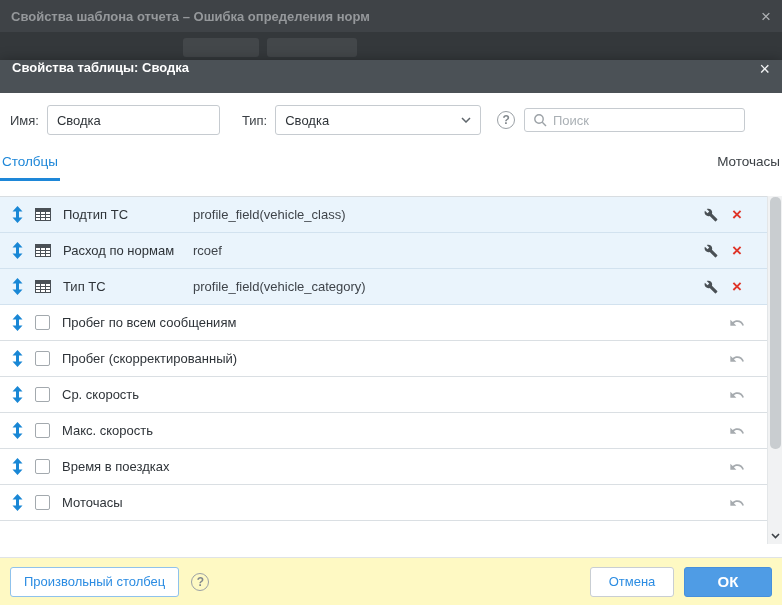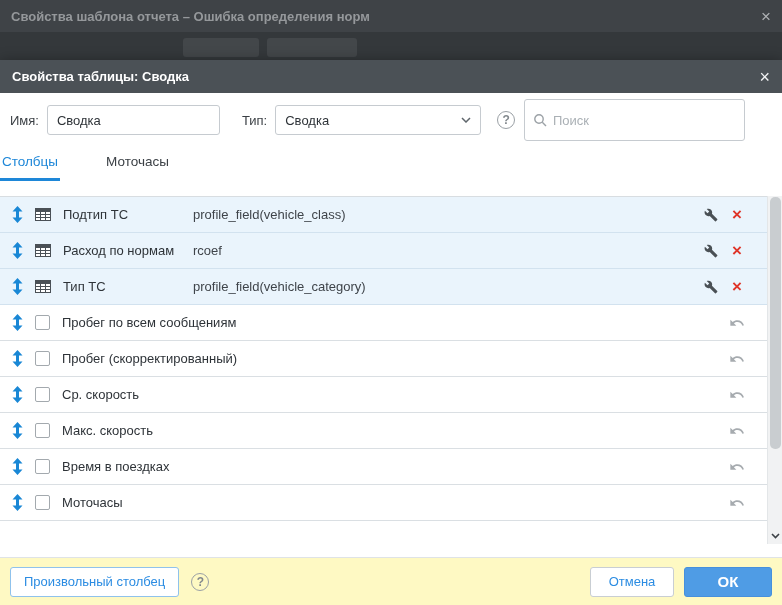--- a/index.html
+++ b/index.html
@@ -13,45 +13,45 @@
     display:flex;align-items:center;padding:0 11px}
   .backdrop-bar .bt{color:#95989b;font-size:13px;font-weight:bold;flex:1;white-space:nowrap;overflow:hidden}
   .backdrop-bar .bx{color:#aeb1b4;font-size:17px;line-height:1;cursor:pointer}
   .ghost{position:absolute;background:#43474a;border-radius:3px}
   .ghost1{left:183px;top:38px;width:76px;height:19px}
   .ghost2{left:267px;top:38px;width:90px;height:19px}
 
   
   .modal{position:absolute;top:60px;left:0;width:782px;bottom:0;background:#fff;
     box-shadow:0 3px 14px rgba(0,0,0,.45)}
-  .modal-header{height:33px;background:#4b5156;display:flex;align-items:center;padding:0 12px}
+  .modal-header{height:33px;background:#4b5156;display:flex;align-items:flex-start;padding:0 12px}
   .modal-header .mt{color:#fff;font-size:13px;font-weight:bold;flex:1}
   .modal-header .mx{color:#f2f3f4;font-size:18px;line-height:1;cursor:pointer}
 
   
   .toolbar{position:absolute;top:45px;left:0;right:0;height:30px;display:flex;align-items:center;
     padding:0 37px 0 10px}
   .fld-label{font-size:13px;color:#3a3f44;margin-right:8px;white-space:nowrap}
   .fld-label.type{margin-left:22px}
   .inp{height:30px;border:1px solid #c6cbd0;border-radius:3px;font-family:"Liberation Sans",sans-serif;
     font-size:13px;color:#2e3338;padding:0 9px;width:173px;outline:none}
   .select{height:30px;width:206px;border:1px solid #c6cbd0;border-radius:3px;display:flex;
     align-items:center;padding:0 9px;cursor:pointer;background:#fff}
   .select .sv{font-size:13px;color:#2e3338;flex:1}
   .help{width:18px;height:18px;border:1px solid #9aa0a5;border-radius:50%;color:#82888d;
     font-size:12px;font-weight:bold;display:flex;align-items:center;justify-content:center;
     margin-left:16px;flex:none;cursor:pointer}
-  .search{height:42px;width:221px;border:1px solid #c6cbd0;border-radius:3px;display:flex;
+  .search{height:24px;width:221px;border:1px solid #c6cbd0;border-radius:3px;display:flex;
     align-items:center;padding:0 8px;gap:6px;margin-left:auto;background:#fff}
   .search input{border:none;outline:none;flex:1;min-width:0;font-family:"Liberation Sans",sans-serif;
     font-size:13px;color:#2e3338}
   .search input::placeholder{color:#aab0b5}
 
   
-  .tabs{position:absolute;top:84px;left:0;right:0;height:37px;display:flex;justify-content:flex-start;
+  .tabs{position:absolute;top:84px;left:0;right:0;height:37px;display:flex;justify-content:space-between;
     gap:44px;align-items:flex-end}
   .tab{font-size:13.5px;color:#3c4146;padding:8px 2px 9px;cursor:pointer;border-bottom:3px solid transparent}
   .tab.active{color:#1e87d8;border-bottom-color:#1e87d8}
 
   
   .list{position:absolute;top:136px;left:0;right:0;height:348px;overflow:hidden;
     border-top:1px solid #d8dde1;background:#fff}
   .row{height:36px;display:flex;align-items:center;padding:0 36px 0 12px;
     border-bottom:1px solid #dadfe3;background:#fff}
   .row.selected{background:#eaf4fc;border-bottom-color:#d2e2ef}

